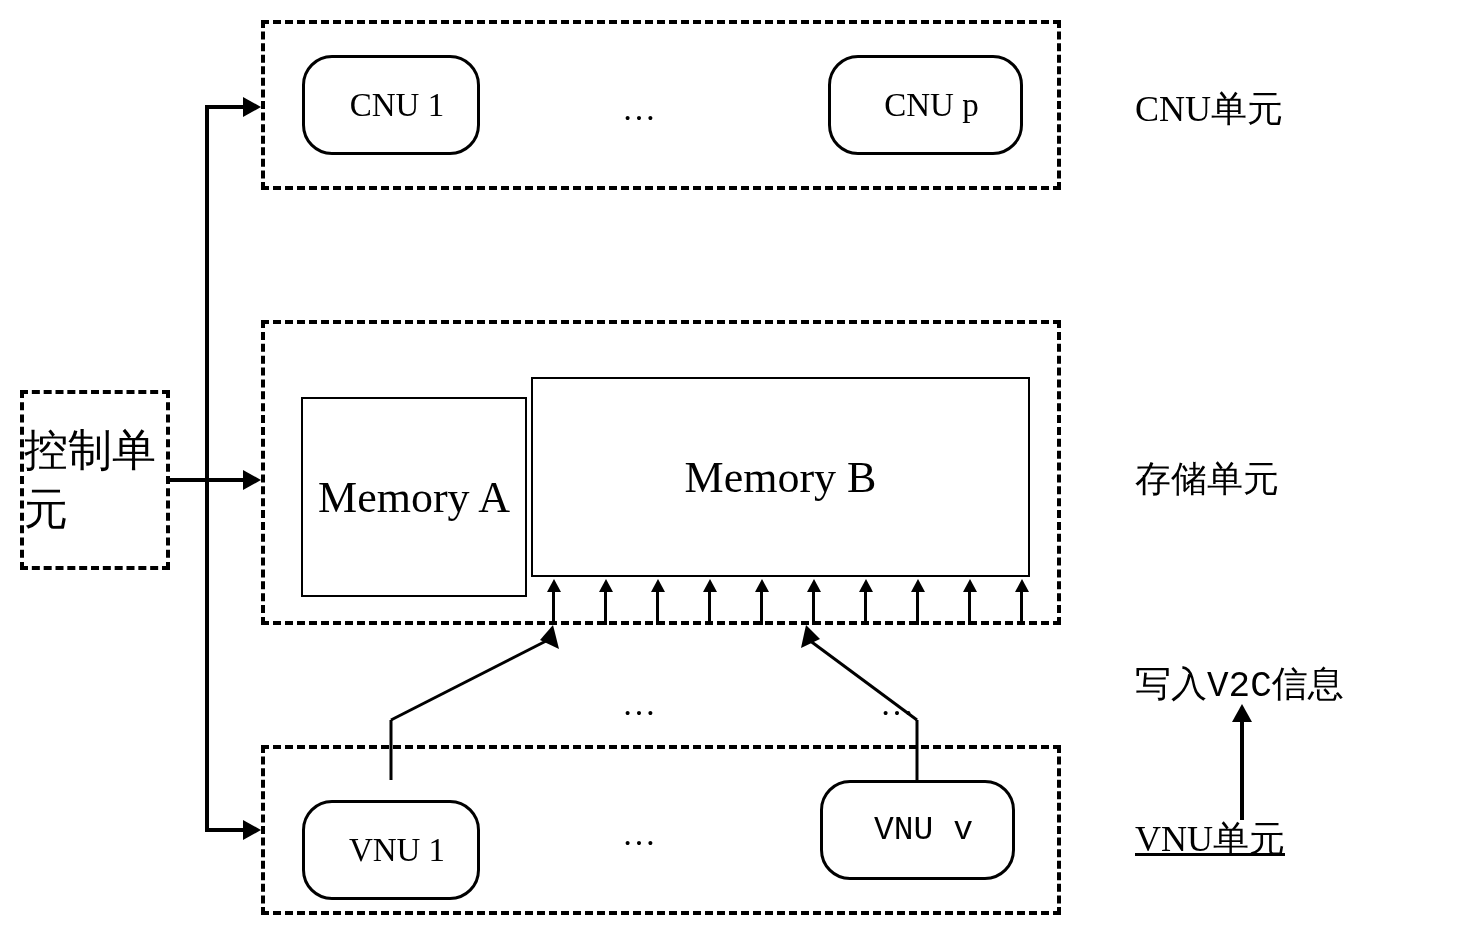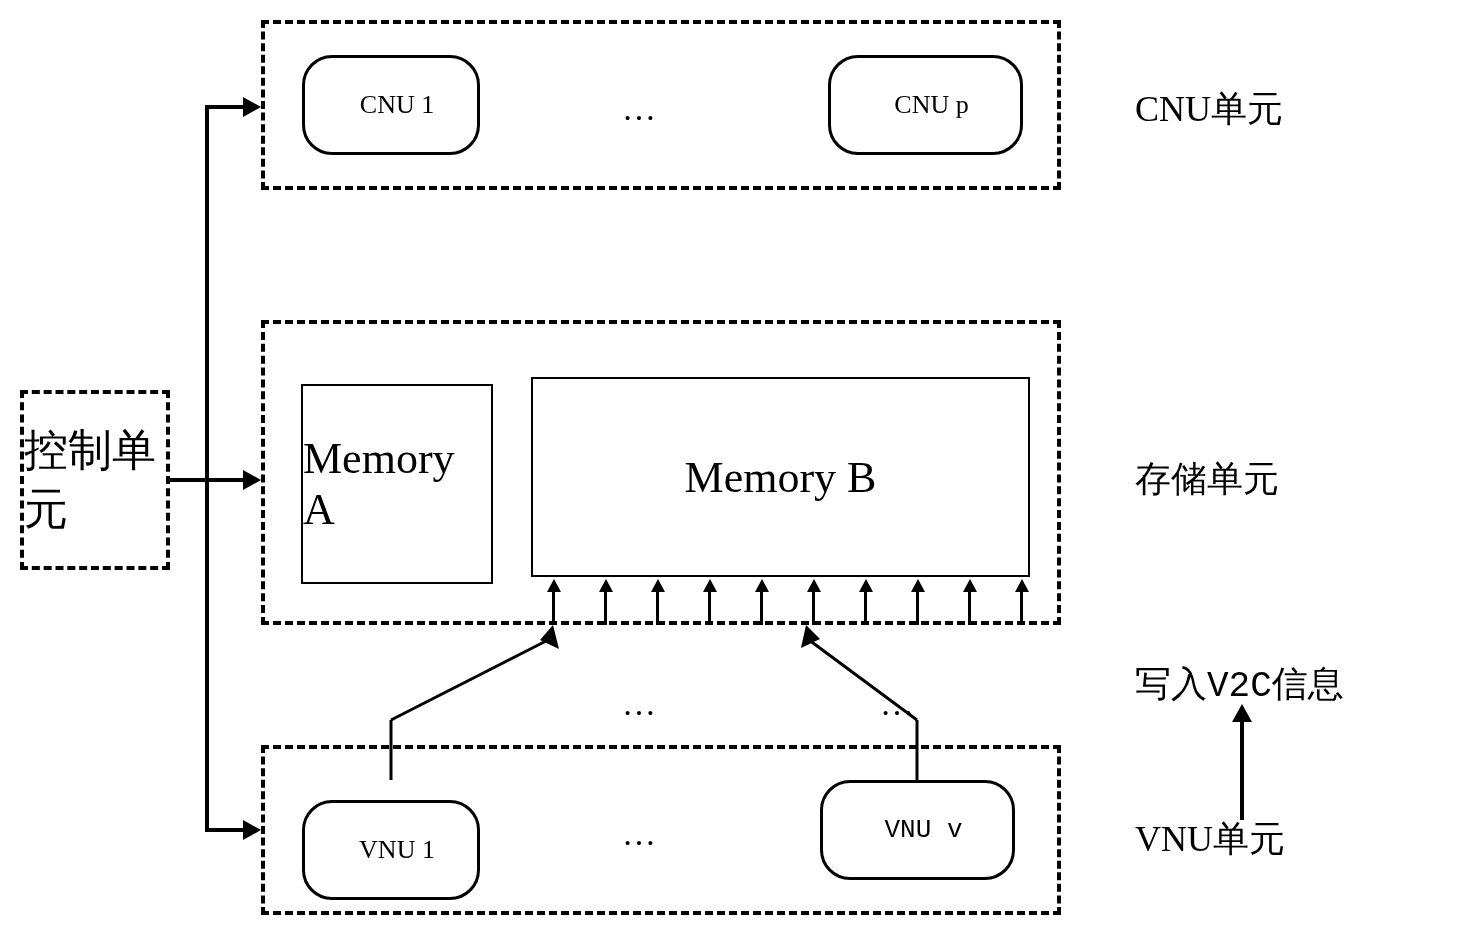--- a/index.html
+++ b/index.html
@@ -18,21 +18,21 @@
       border: 2px solid #000;
       position: absolute;
     }
     .rounded-box {
       border: 3px solid #000;
       border-radius: 30px;
       position: absolute;
       display: flex;
       align-items: center;
       justify-content: center;
-      font-size: 26px;
+      font-size: 33px;
       padding-left: 12px;
     }
     .label {
       position: absolute;
       font-size: 36px;
       white-space: nowrap;
     }
     .inner-label {
       display: flex;
       align-items: center;
@@ -86,37 +86,37 @@
 <div class="rounded-box" style="left:302px; top:55px; width:178px; height:100px;">
   <span>CNU 1</span>
 </div>
 <div class="ellipsis" style="left:622px; top:90px;">…</div>
 <div class="rounded-box" style="left:820px; top:55px; width:195px; height:100px;margin-left:8px;">
   <span>CNU  p</span>
 </div>
 <div class="label" style="left:1135px; top:85px;">CNU单元</div>
 
 <div class="dashed-box" style="left:261px; top:320px; width:800px; height:305px;"></div>
-<div class="solid-box" style="left:301px; top:384px; width:192px; height:200px;">
+<div class="solid-box" style="left:301px; top:397px; width:226px; height:200px;text-align:center;">
   <div class="inner-label">Memory A</div>
 </div>
 <div class="solid-box" style="left:531px; top:377px; width:499px; height:200px;">
   <div class="inner-label">Memory B</div>
 </div>
 <div class="label" style="left:1135px; top:455px;">存储单元</div>
 
 <div class="dashed-box" style="left:261px; top:745px; width:800px; height:170px;"></div>
 <div class="rounded-box" style="left:302px; top:780px; width:178px; height:100px;margin-top:20px;">
   <span>VNU 1</span>
 </div>
 <div class="ellipsis" style="left:622px; top:815px;">…</div>
 <div class="rounded-box" style="left:820px; top:780px; width:195px; height:100px;font-family:Liberation Mono, monospace;">
   <span>VNU  v</span>
 </div>
-<div class="label" style="left:1135px; top:815px;">VNU单元</div>
+<div class="label" style="left:1135px; top:815px;text-decoration:underline;">VNU单元</div>
 
 <div class="label" style="left:1135px; top:660px;font-family:Liberation Mono, monospace;">写入V2C信息</div>
 
 <div class="ellipsis" style="left:622px; top:685px;">…</div>
 <div class="ellipsis" style="left:880px; top:685px;">…</div>
 
 <div class="arrow-line" style="left:170px; top:478px; width:73px; height:4px;"></div>
 <div class="arrow-head-right" style="left:243px; top:470px;"></div>
 
 <div class="arrow-line" style="left:205px; top:105px; width:4px; height:725px;"></div>

